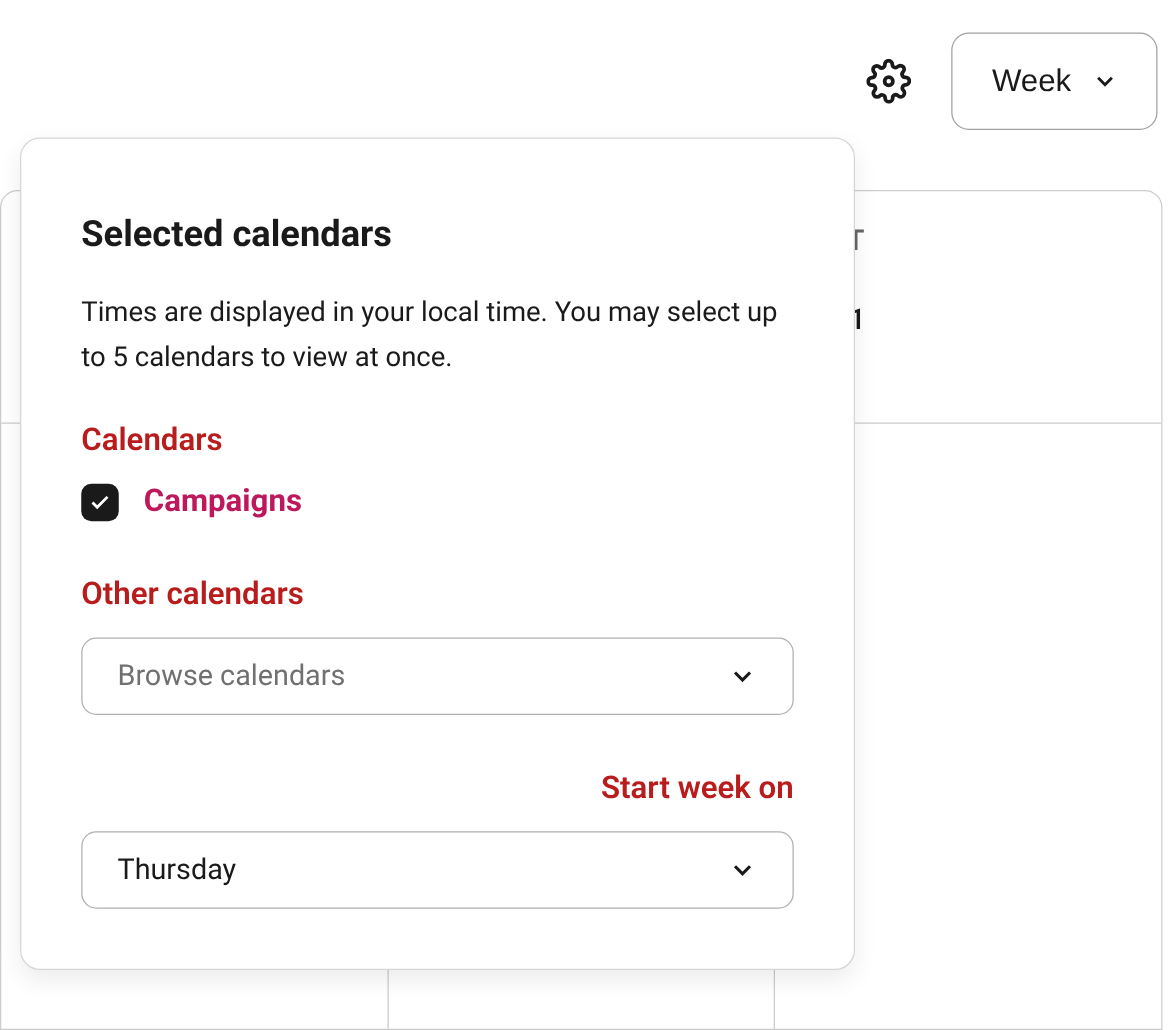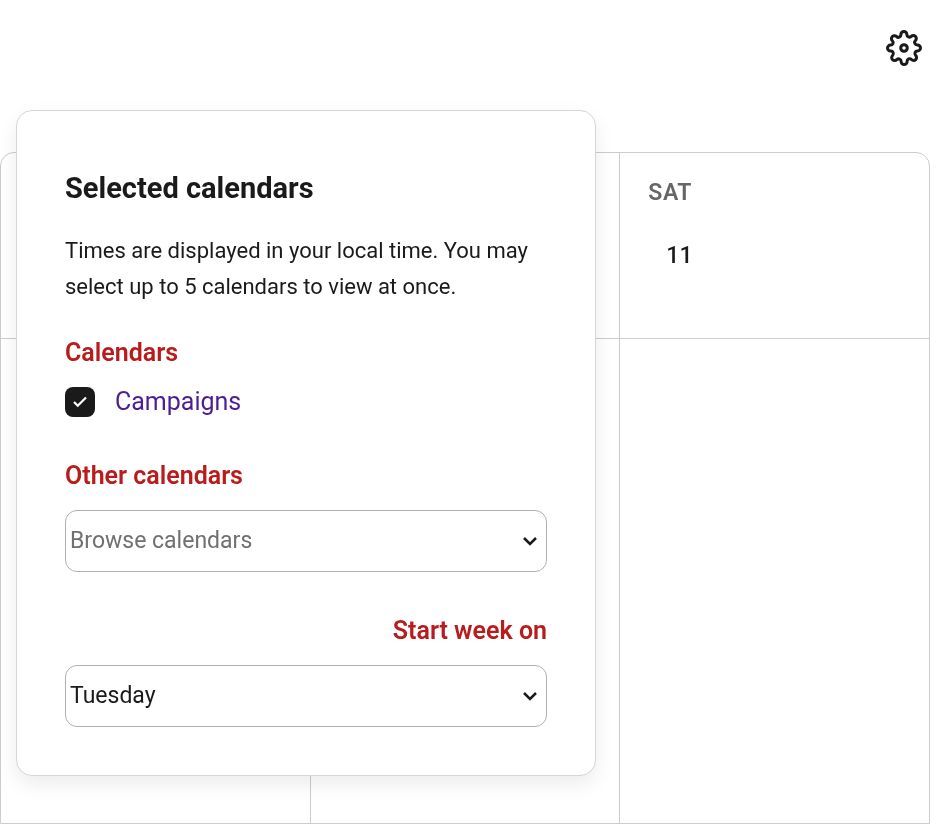--- a/index.html
+++ b/index.html
@@ -121,21 +121,21 @@
     }
 
     .calendar-body-col:last-child {
       border-right: none;
     }
 
     .popover {
       position: absolute;
       top: 110px;
       left: 16px;
-      width: 580px;
+      width: 668px;
       background: #ffffff;
       border: 1.5px solid #d6d6d6;
       border-radius: 16px;
       box-shadow: 0 8px 20px rgba(0,0,0,0.08);
       padding: 60px 48px 48px 48px;
     }
 
     .popover-title {
       font-size: 29px;
       font-weight: 700;
@@ -180,40 +180,40 @@
     .checkbox svg {
       width: 18px;
       height: 18px;
       stroke: #ffffff;
       stroke-width: 3;
       fill: none;
     }
 
     .checkbox-label {
       font-size: 25px;
-      font-weight: 400;
-      color: #4c1d95;
+      font-weight: 700;
+      color: #be185d;
     }
 
     .select-wrap {
       margin-bottom: 44px;
     }
 
     .select-wrap:last-child {
       margin-bottom: 0;
       text-align: right;
     }
 
     .select-box {
       width: 100%;
       height: 62px;
       border: 1.5px solid #b0b0b0;
       border-radius: 12px;
       background: #ffffff;
-      padding: 0 4px;
+      padding: 0 28px;
       display: flex;
       align-items: center;
       justify-content: space-between;
       cursor: pointer;
       margin-top: 14px;
     }
 
     .select-text {
       font-size: 23px;
       color: #1a1a1a;
@@ -235,20 +235,26 @@
 <body>
 
 <div class="toolbar">
   <button class="settings-icon-btn">
     <svg viewBox="0 0 24 24">
       <circle cx="12" cy="12" r="2.2"></circle>
       <path d="M19.4 15a1.65 1.65 0 0 0 .33 1.82l.06.06a2 2 0 1 1-2.83 2.83l-.06-.06a1.65 1.65 0 0 0-1.82-.33 1.65 1.65 0 0 0-1 1.51V21a2 2 0 1 1-4 0v-.09a1.65 1.65 0 0 0-1-1.51 1.65 1.65 0 0 0-1.82.33l-.06.06a2 2 0 1 1-2.83-2.83l.06-.06a1.65 1.65 0 0 0 .33-1.82 1.65 1.65 0 0 0-1.51-1H3a2 2 0 1 1 0-4h.09a1.65 1.65 0 0 0 1.51-1 1.65 1.65 0 0 0-.33-1.82l-.06-.06a2 2 0 1 1 2.83-2.83l.06.06a1.65 1.65 0 0 0 1.82.33h0a1.65 1.65 0 0 0 1-1.51V3a2 2 0 1 1 4 0v.09a1.65 1.65 0 0 0 1 1.51h0a1.65 1.65 0 0 0 1.82-.33l.06-.06a2 2 0 1 1 2.83 2.83l-.06.06a1.65 1.65 0 0 0-.33 1.82v0a1.65 1.65 0 0 0 1.51 1H21a2 2 0 1 1 0 4h-.09a1.65 1.65 0 0 0-1.51 1z"></path>
     </svg>
   </button>
 
+  <button class="view-select-btn">
+    <span>Week</span>
+    <svg viewBox="0 0 24 24">
+      <polyline points="6 9 12 15 18 9"></polyline>
+    </svg>
+  </button>
 </div>
 
 <div class="calendar-grid">
   <div class="calendar-header-row">
     <div class="calendar-col"></div>
     <div class="calendar-col"></div>
     <div class="calendar-col">
       <div class="calendar-day-label">SAT</div>
       <div class="calendar-day-num">11</div>
     </div>
@@ -281,19 +287,19 @@
       <span class="select-text placeholder">Browse calendars</span>
       <svg viewBox="0 0 24 24">
         <polyline points="6 9 12 15 18 9"></polyline>
       </svg>
     </div>
   </div>
 
   <div class="select-wrap">
     <div class="section-label">Start week on</div>
     <div class="select-box">
-      <span class="select-text">Tuesday</span>
+      <span class="select-text">Thursday</span>
       <svg viewBox="0 0 24 24">
         <polyline points="6 9 12 15 18 9"></polyline>
       </svg>
     </div>
   </div>
 </div>
 
 </body></html>

